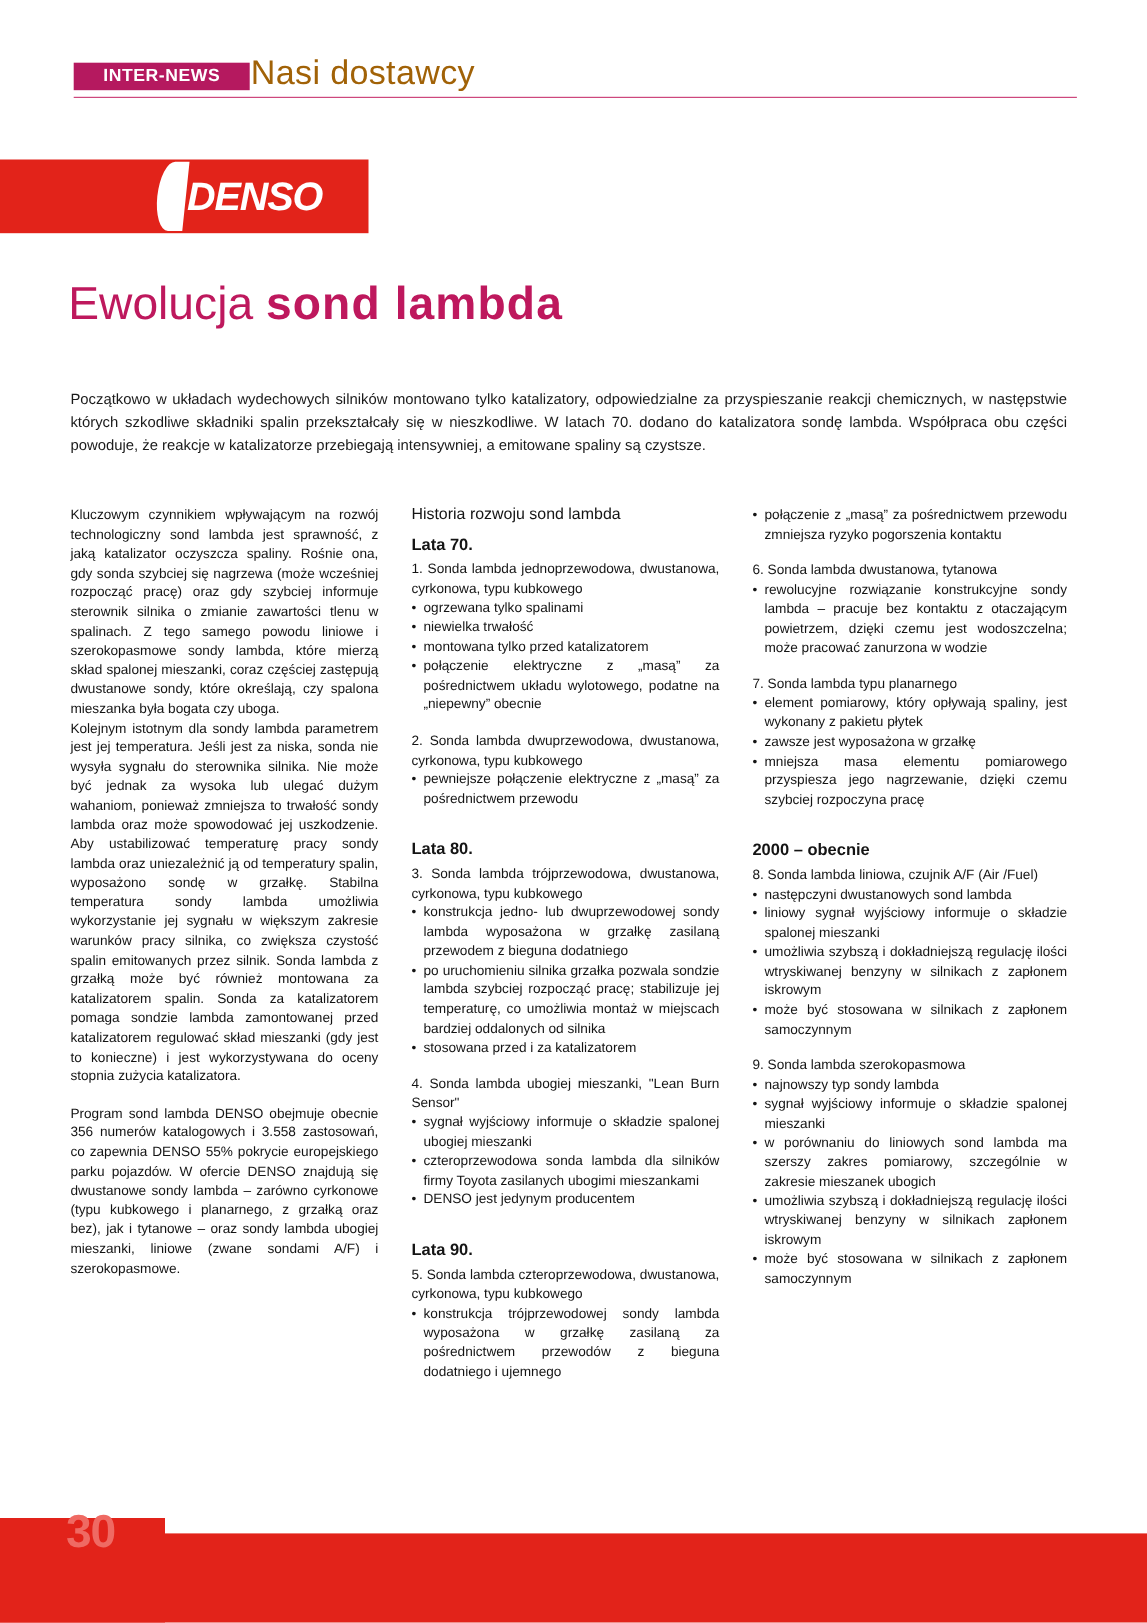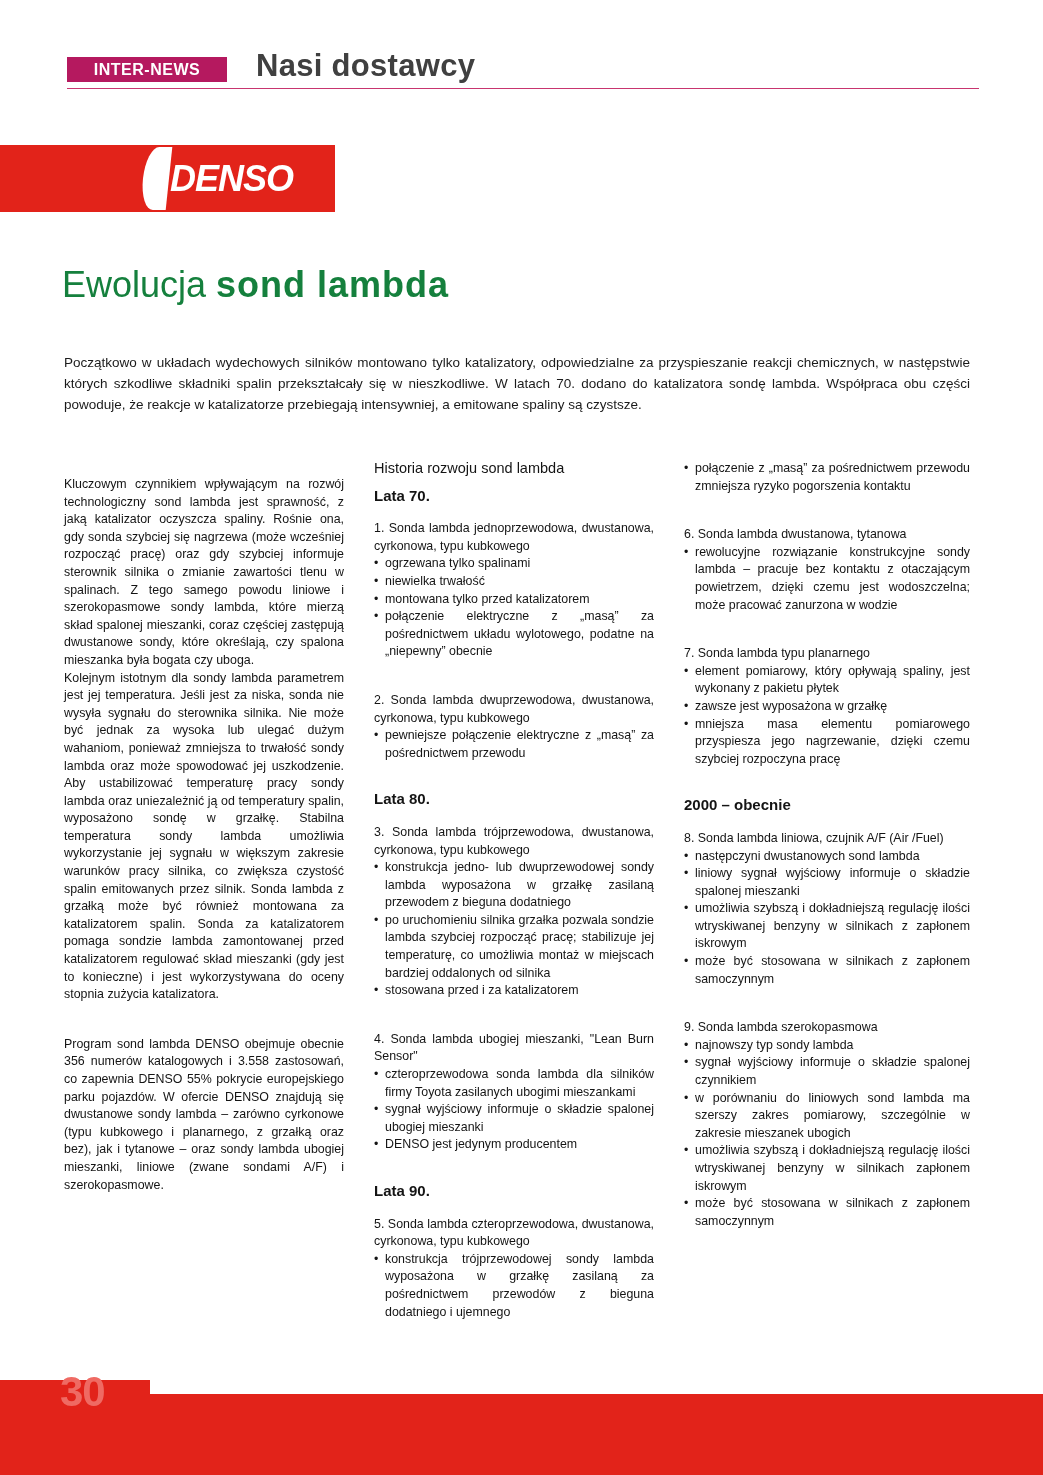--- a/index.html
+++ b/index.html
@@ -43,25 +43,25 @@
     font-size: 16px;
     font-weight: bold;
     letter-spacing: 0.5px;
     display: flex;
     align-items: center;
     justify-content: center;
     font-family: "Liberation Sans", sans-serif;
   }
   .header-title {
     position: absolute;
-    left: 256px;
+    left: 228px;
     top: 48px;
     font-size: 31px;
-    color: #404040;
-    font-weight: bold;
+    color: #a16207;
+    font-weight: normal;
     letter-spacing: 0.3px;
   }
 
   
   .logo-band {
     position: absolute;
     left: 0;
     top: 145px;
     width: 335px;
     height: 67px;
@@ -87,23 +87,23 @@
     color: #ffffff;
     letter-spacing: -1px;
     font-family: "Liberation Sans", sans-serif;
     text-align: right;
   }
 
   
   .main-title {
     position: absolute;
     left: 62px;
-    top: 264px;
-    font-size: 36px;
-    color: #15803d;
+    top: 252px;
+    font-size: 42px;
+    color: #be185d;
     white-space: nowrap;
     font-family: "Liberation Sans", sans-serif;
   }
   .main-title .light { font-weight: normal; }
   .main-title .bold { font-weight: bold; letter-spacing: 1px; }
 
   
   .lead {
     position: absolute;
     left: 64px;
@@ -121,21 +121,21 @@
     top: 460px;
     font-size: 12.4px;
     line-height: 17.6px;
     text-align: justify;
     color: #141414;
   }
   .col1 { left: 64px; width: 280px; }
   .col2 { left: 374px; width: 280px; }
   .col3 { left: 684px; width: 286px; }
 
-  .col p { margin: 16px 0 0 0; }
+  .col p { margin: 0 0 0 0; }
   .col p + p { margin-top: 0; }
   .gap { height: 16px; }
 
   h3.sub {
     font-size: 14.5px;
     font-weight: normal;
     margin: 0 0 9px 0;
     color: #141414;
   }
   h4.lata {
@@ -248,22 +248,22 @@
       <h4 class="lata">Lata 80.</h4>
       <p class="numbered">3. Sonda lambda trójprzewodowa, dwustanowa, cyrkonowa, typu kubkowego</p>
       <ul class="bullets">
         <li>konstrukcja jedno- lub dwuprzewodowej sondy lambda wyposażona w grzałkę zasilaną przewodem z bieguna dodatniego</li>
         <li>po uruchomieniu silnika grzałka pozwala sondzie lambda szybciej rozpocząć pracę; stabilizuje jej temperaturę, co umożliwia montaż w miejscach bardziej oddalonych od silnika</li>
         <li>stosowana przed i za katalizatorem</li>
       </ul>
       <div class="block-gap"></div>
       <p class="numbered">4. Sonda lambda ubogiej mieszanki, "Lean Burn Sensor"</p>
       <ul class="bullets">
+        <li>sygnał wyjściowy informuje o składzie spalonej ubogiej mieszanki</li>
         <li>czteroprzewodowa sonda lambda dla silników firmy Toyota zasilanych ubogimi mieszankami</li>
-        <li>sygnał wyjściowy informuje o składzie spalonej ubogiej mieszanki</li>
         <li>DENSO jest jedynym producentem</li>
       </ul>
       <div class="block-gap"></div>
       <h4 class="lata">Lata 90.</h4>
       <p class="numbered">5. Sonda lambda czteroprzewodowa, dwustanowa, cyrkonowa, typu kubkowego</p>
       <ul class="bullets">
         <li>konstrukcja trójprzewodowej sondy lambda wyposażona w grzałkę zasilaną za pośrednictwem przewodów z bieguna dodatniego i ujemnego</li>
       </ul>
       <div class="block-gap"></div>
     </div>
@@ -292,21 +292,21 @@
       <ul class="bullets">
         <li>następczyni dwustanowych sond lambda</li>
         <li>liniowy sygnał wyjściowy informuje o składzie spalonej mieszanki</li>
         <li>umożliwia szybszą i dokładniejszą regulację ilości wtryskiwanej benzyny w silnikach z zapłonem iskrowym</li>
         <li>może być stosowana w silnikach z zapłonem samoczynnym</li>
       </ul>
       <div class="block-gap"></div>
       <p class="numbered">9. Sonda lambda szerokopasmowa</p>
       <ul class="bullets">
         <li>najnowszy typ sondy lambda</li>
-        <li>sygnał wyjściowy informuje o składzie spalonej czynnikiem</li>
+        <li>sygnał wyjściowy informuje o składzie spalonej mieszanki</li>
         <li>w porównaniu do liniowych sond lambda ma szerszy zakres pomiarowy, szczególnie w zakresie mieszanek ubogich</li>
         <li>umożliwia szybszą i dokładniejszą regulację ilości wtryskiwanej benzyny w silnikach zapłonem iskrowym</li>
         <li>może być stosowana w silnikach z zapłonem samoczynnym</li>
       </ul>
       <div class="block-gap"></div>
     </div>
 </div>
 
 <div class="footer-band"></div>
 <div class="footer-white"></div>

